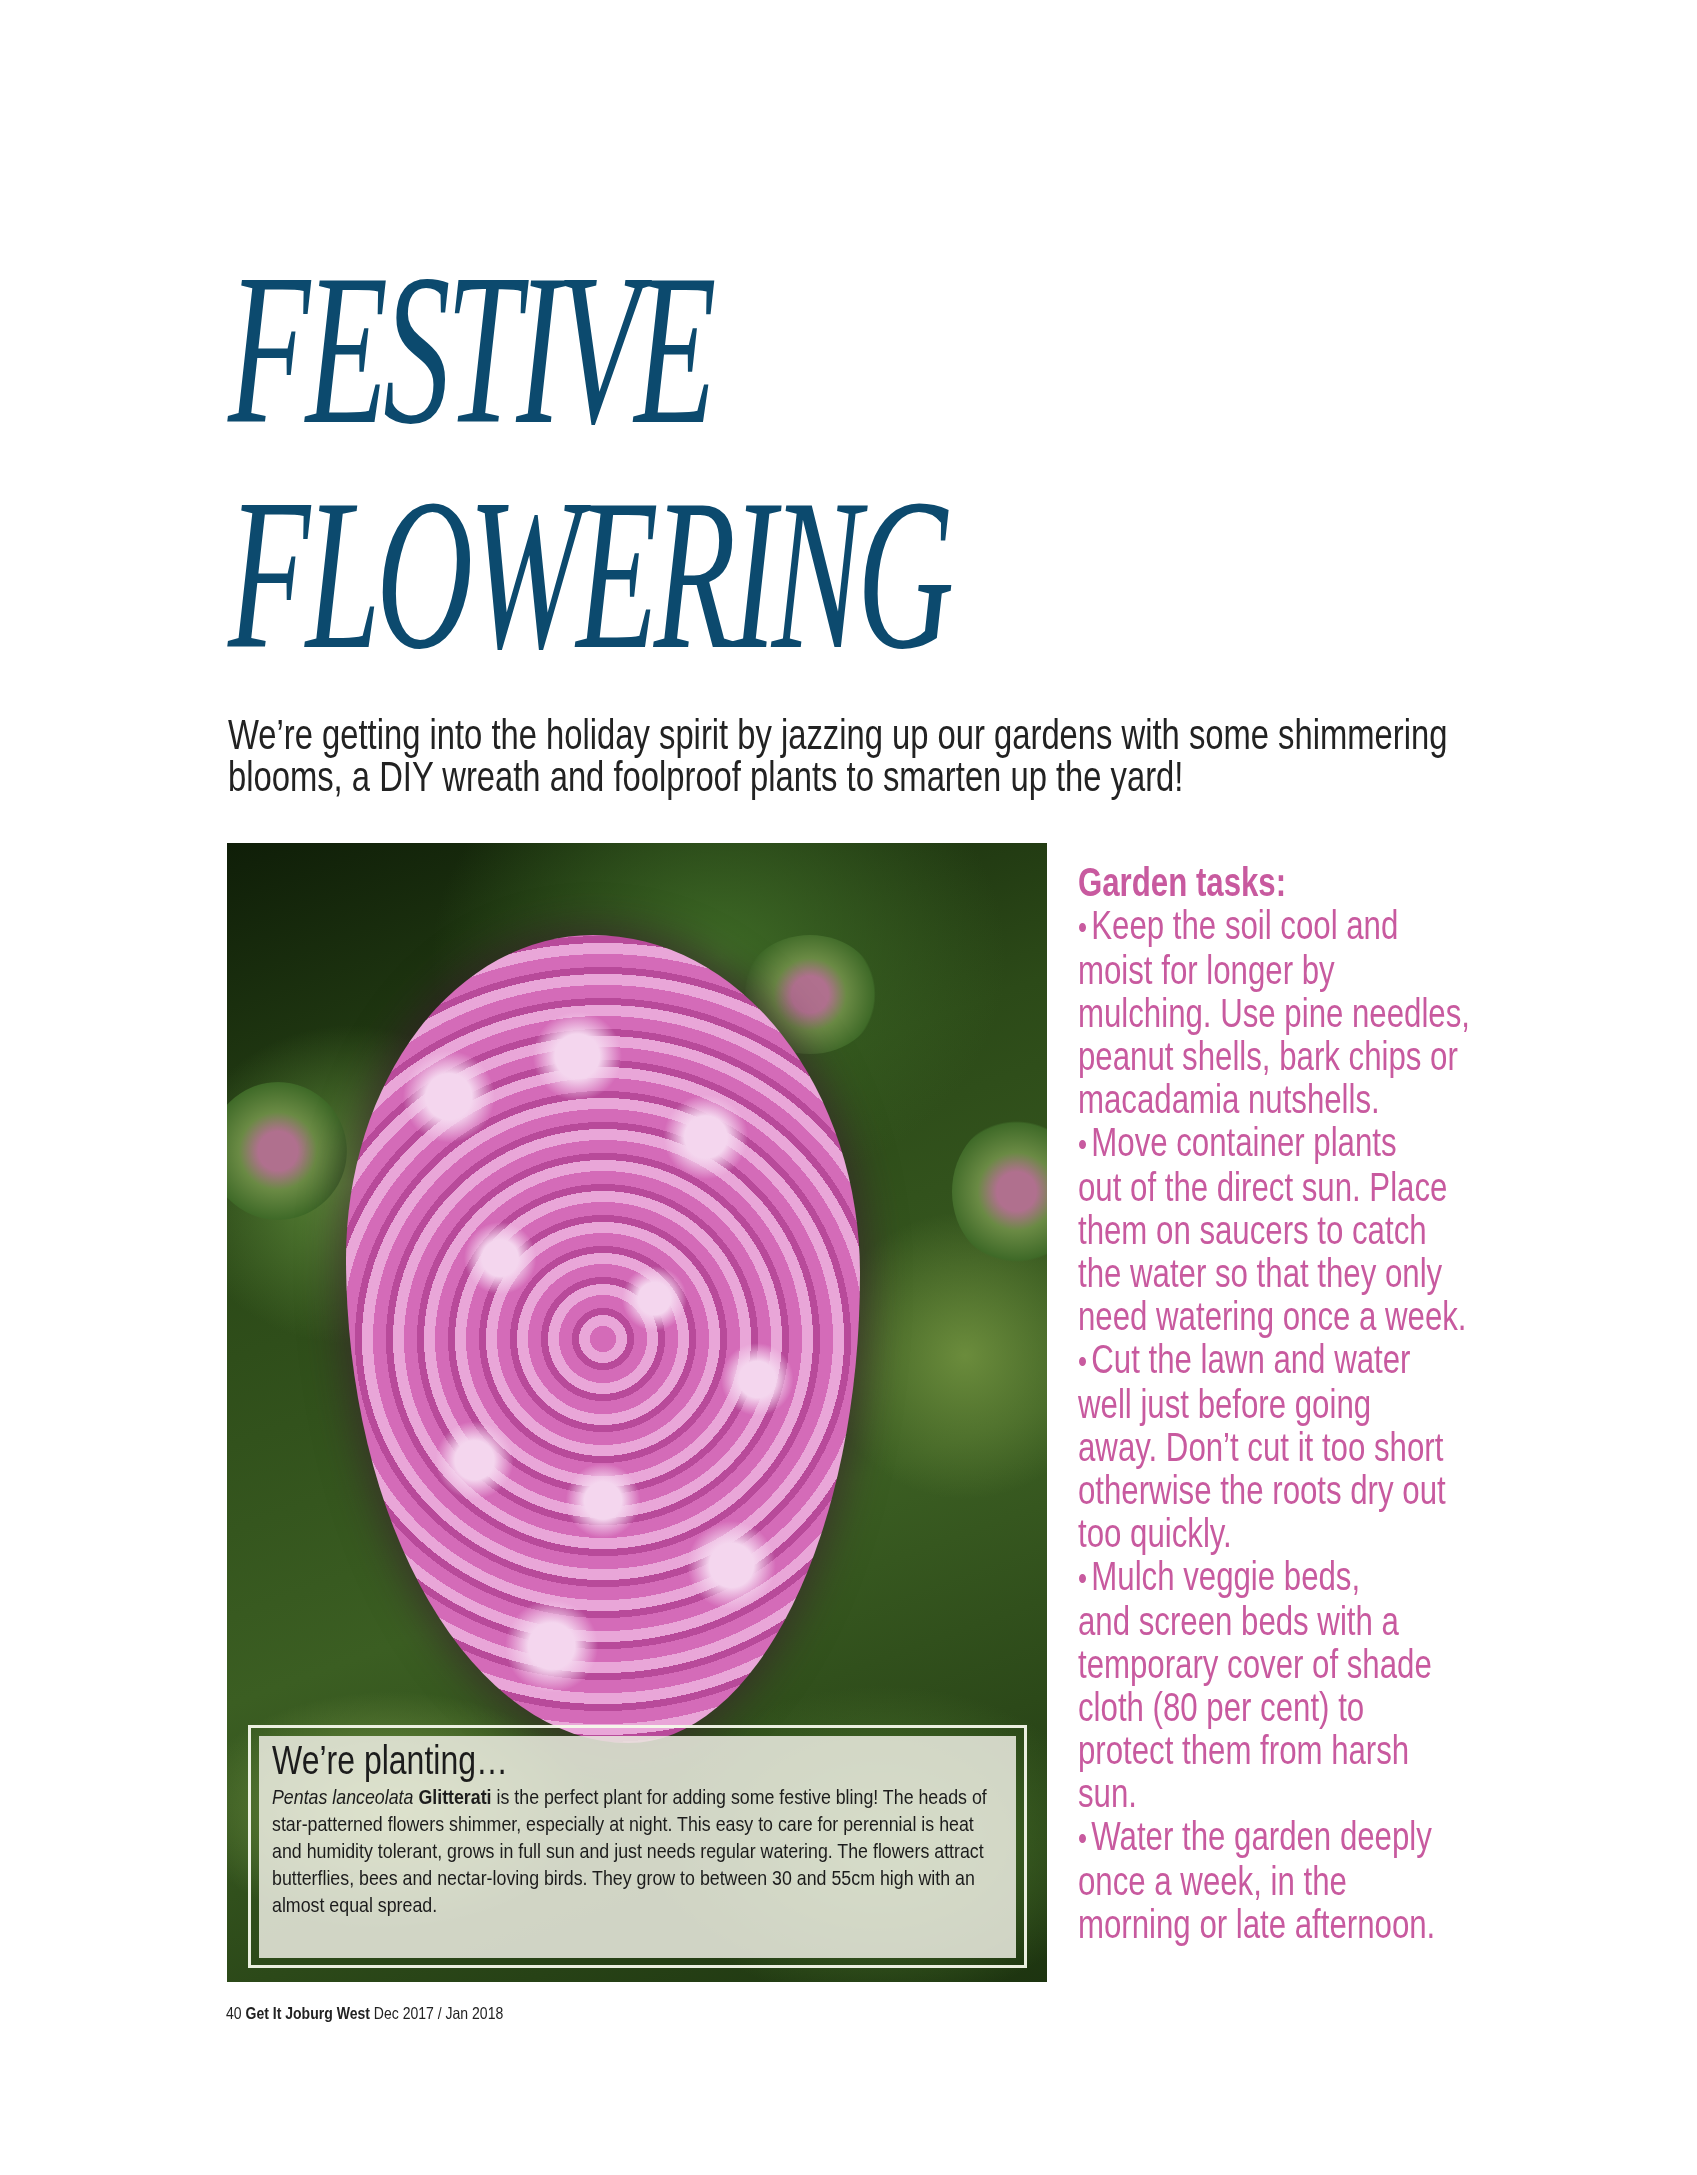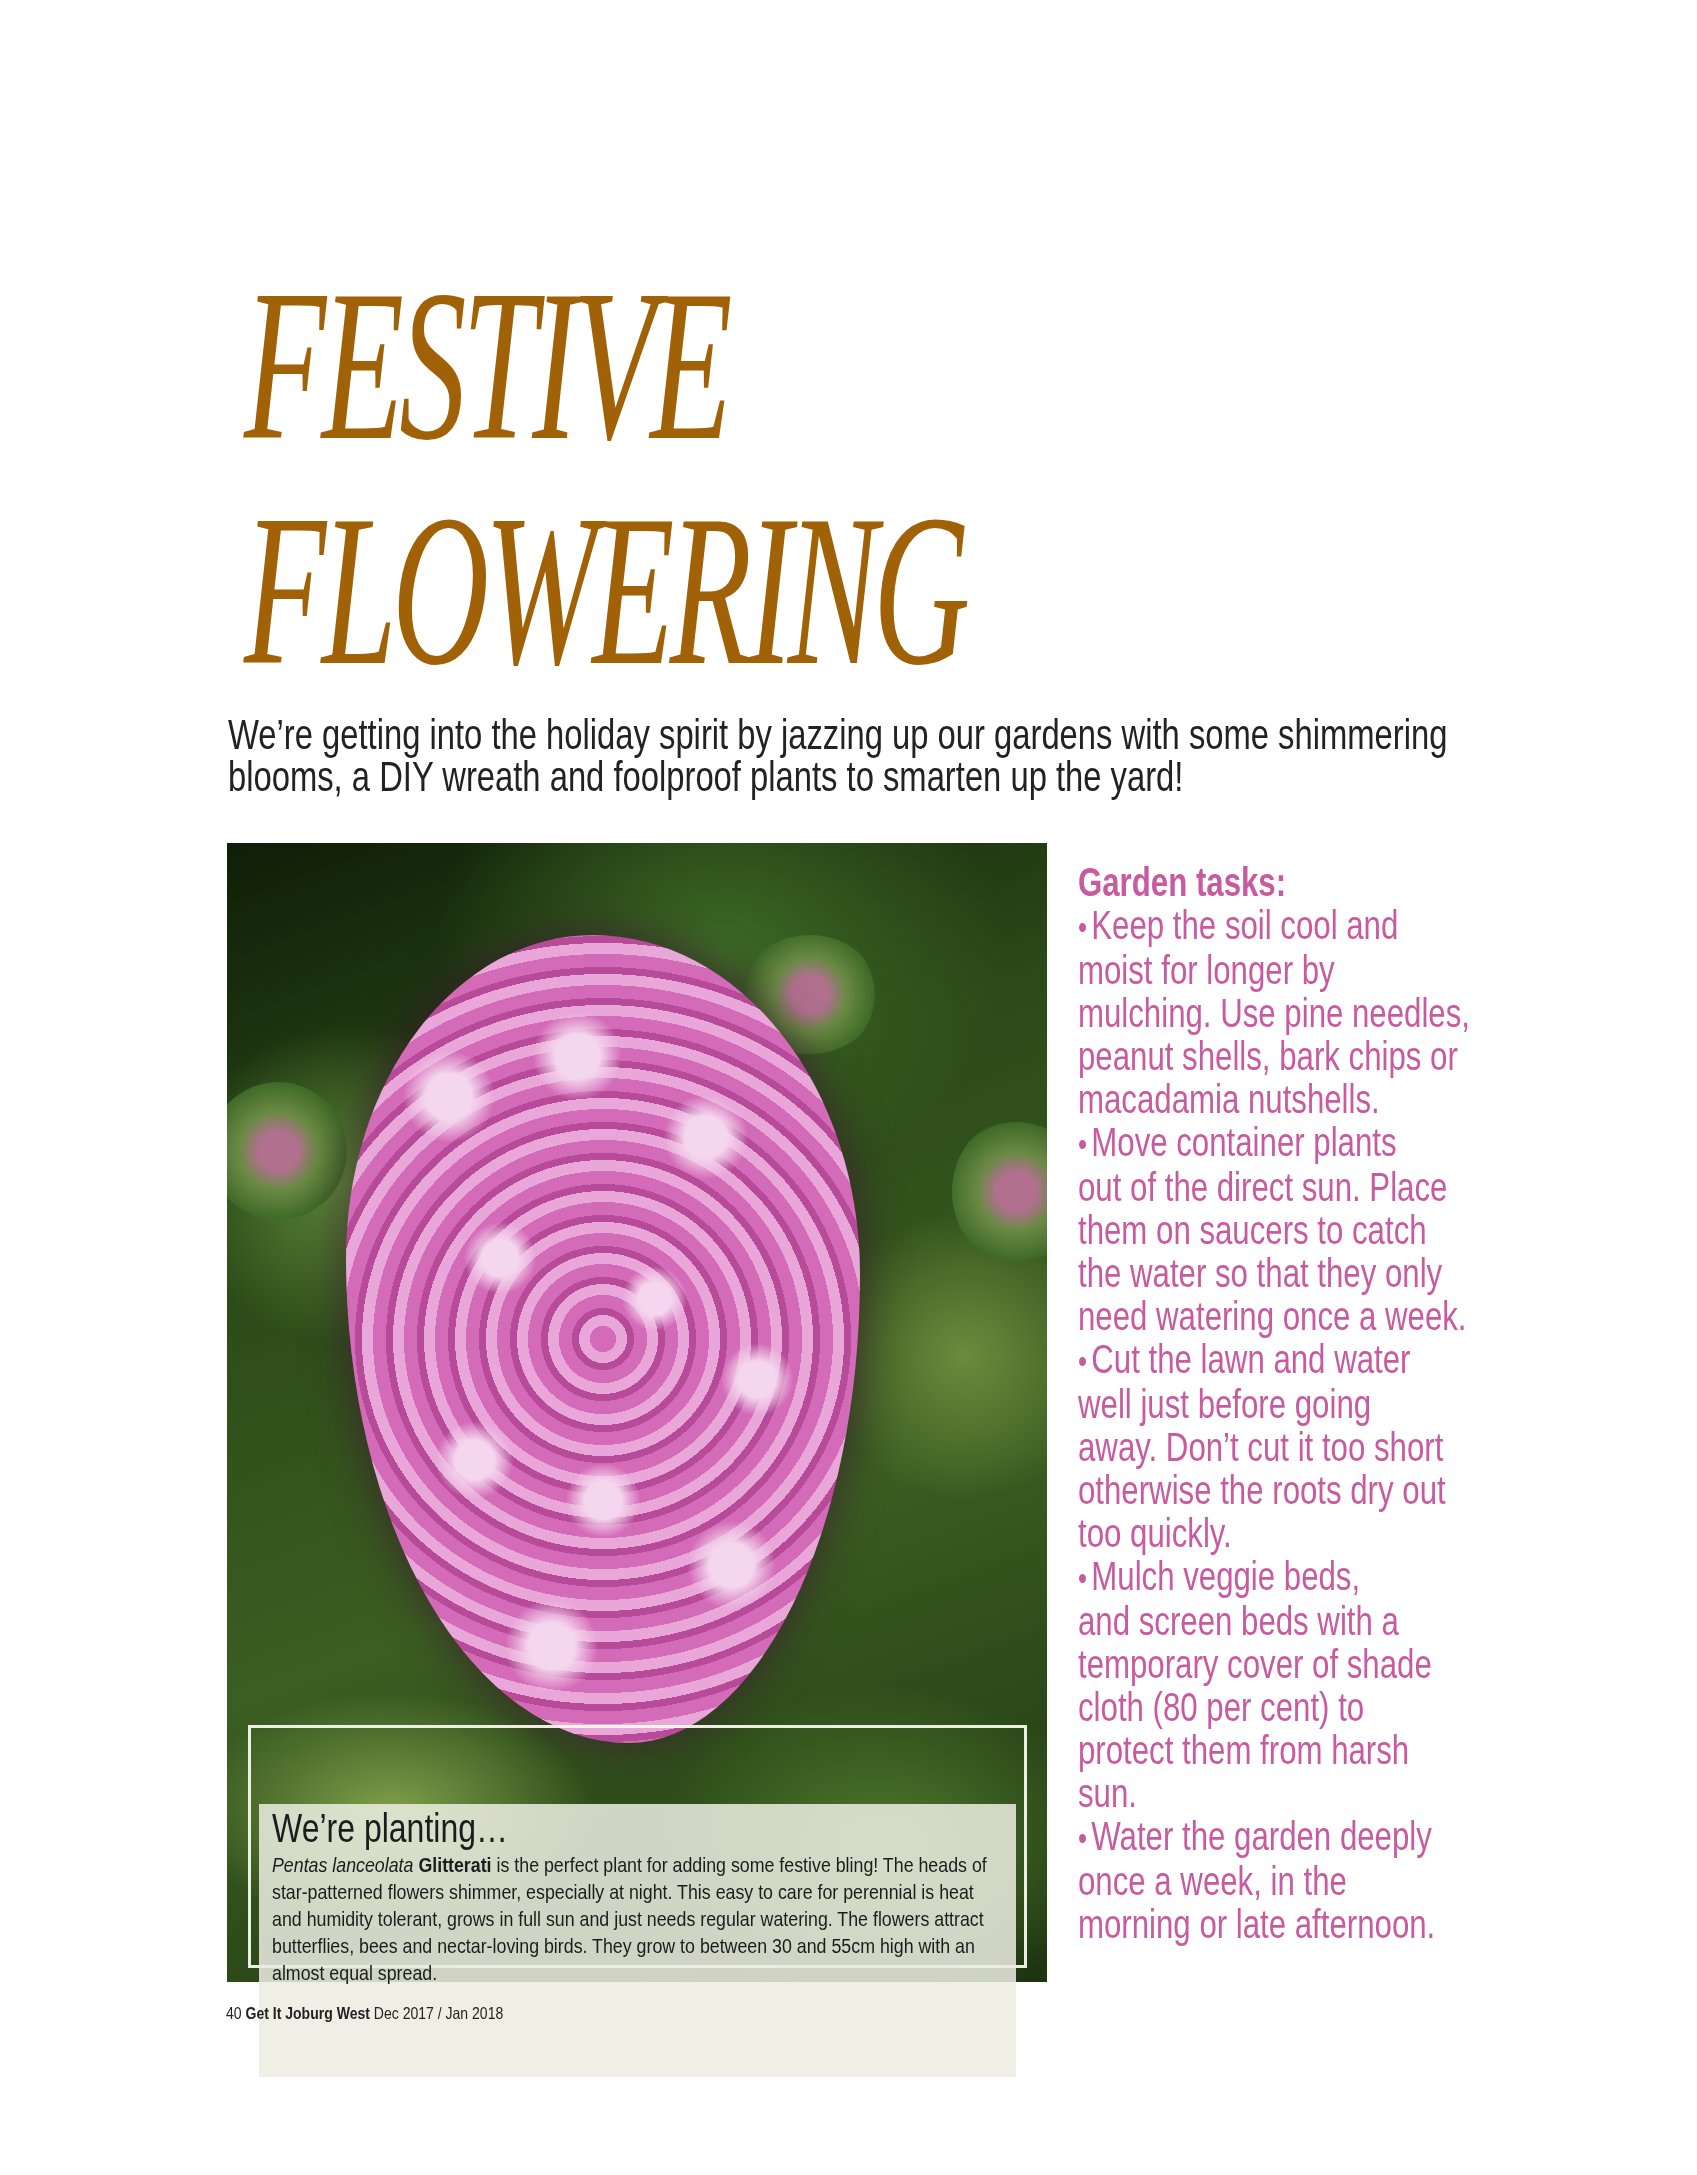--- a/index.html
+++ b/index.html
@@ -1,25 +1,25 @@
 <!DOCTYPE html>
 <html style="font-size:14.7px"><head>
 <meta charset="utf-8">
 <style>
   html, body { margin: 0; padding: 0; background: #ffffff; }
   body { width: 1698px; height: 2175px; position: relative; overflow: hidden; font-family: "Liberation Sans", sans-serif; }
   .page { position: absolute; left: 0; top: 0; width: 1698px; height: 2175px; background: #fff; }
 
   .headline {
     position: absolute; left: 228px; top: 241px;
-    color: #a16207;
+    color: #0c4a6e;
     font-family: "Liberation Serif", serif;
     font-style: italic;
     font-weight: normal;
-    margin: 16px;
+    margin: 0;
   }
   .headline .line {
     display: block;
     font-size: 217px;
     line-height: 217px;
     letter-spacing: -7.3px;
     transform: scaleX(0.62);
     transform-origin: left top;
     white-space: nowrap;
   }
@@ -69,21 +69,21 @@
   }
   .bud { position: absolute; border-radius: 50%;
     background: radial-gradient(circle, #b0708e 0 20%, #6a8a44 40%, #3f6a28 70%, rgba(0,0,0,0) 72%); }
 
   .caption-frame {
     position: absolute; left: 248px; top: 1725px; width: 779px; height: 243px;
     border: 3.7px solid rgba(245,248,235,0.95);
     box-sizing: border-box;
   }
   .caption-box {
-    position: absolute; left: 259px; top: 1804px; width: 757px; height: 273px;
+    position: absolute; left: 259px; top: 1736px; width: 757px; height: 222px;
     background: rgba(236,236,226,0.86);
     box-sizing: border-box;
     padding: 3.7px 14.7px 0 13px;
     color: #1c1c1c;
   }
   .caption-title {
     font-family: "Liberation Sans", sans-serif;
     font-size: 40px; line-height: 40px;
     transform: scaleX(0.8); transform-origin: left top;
     white-space: nowrap; margin: 0; font-weight: normal;

